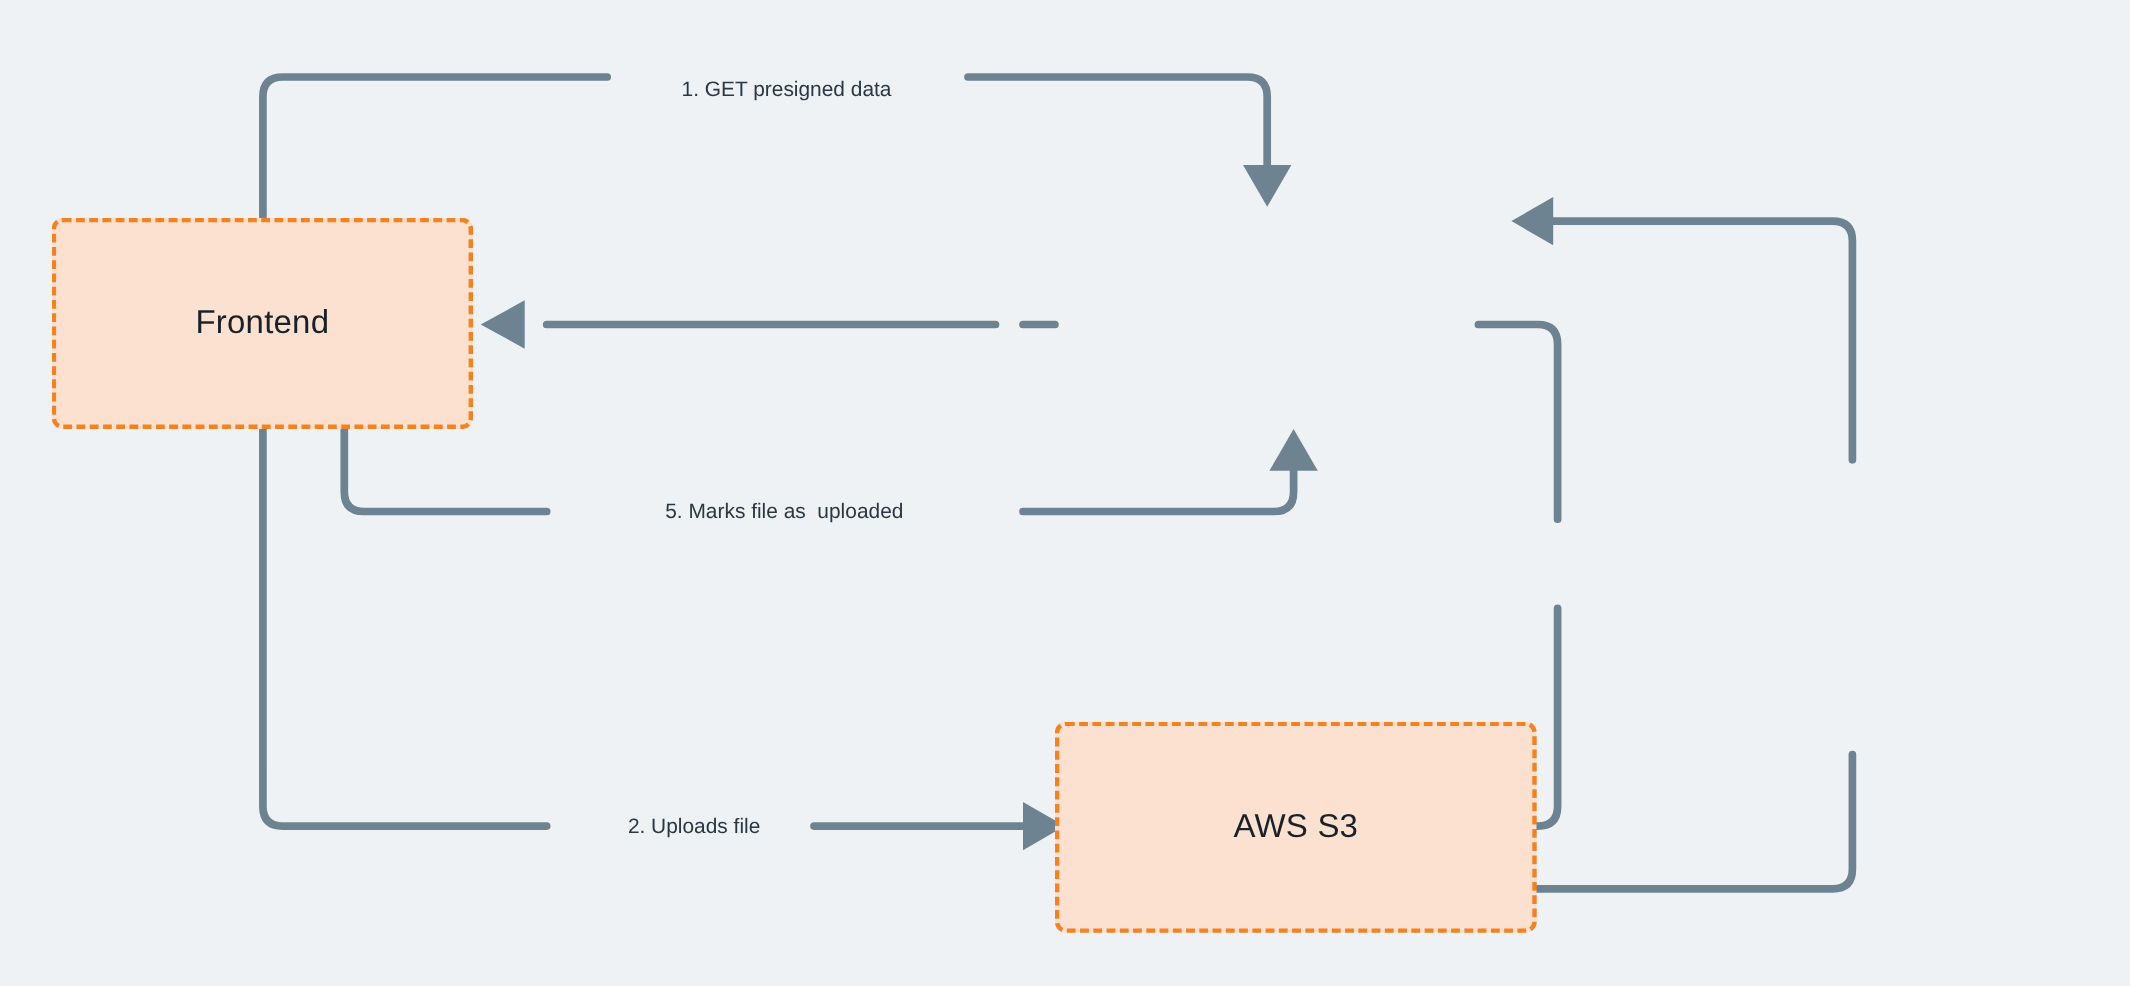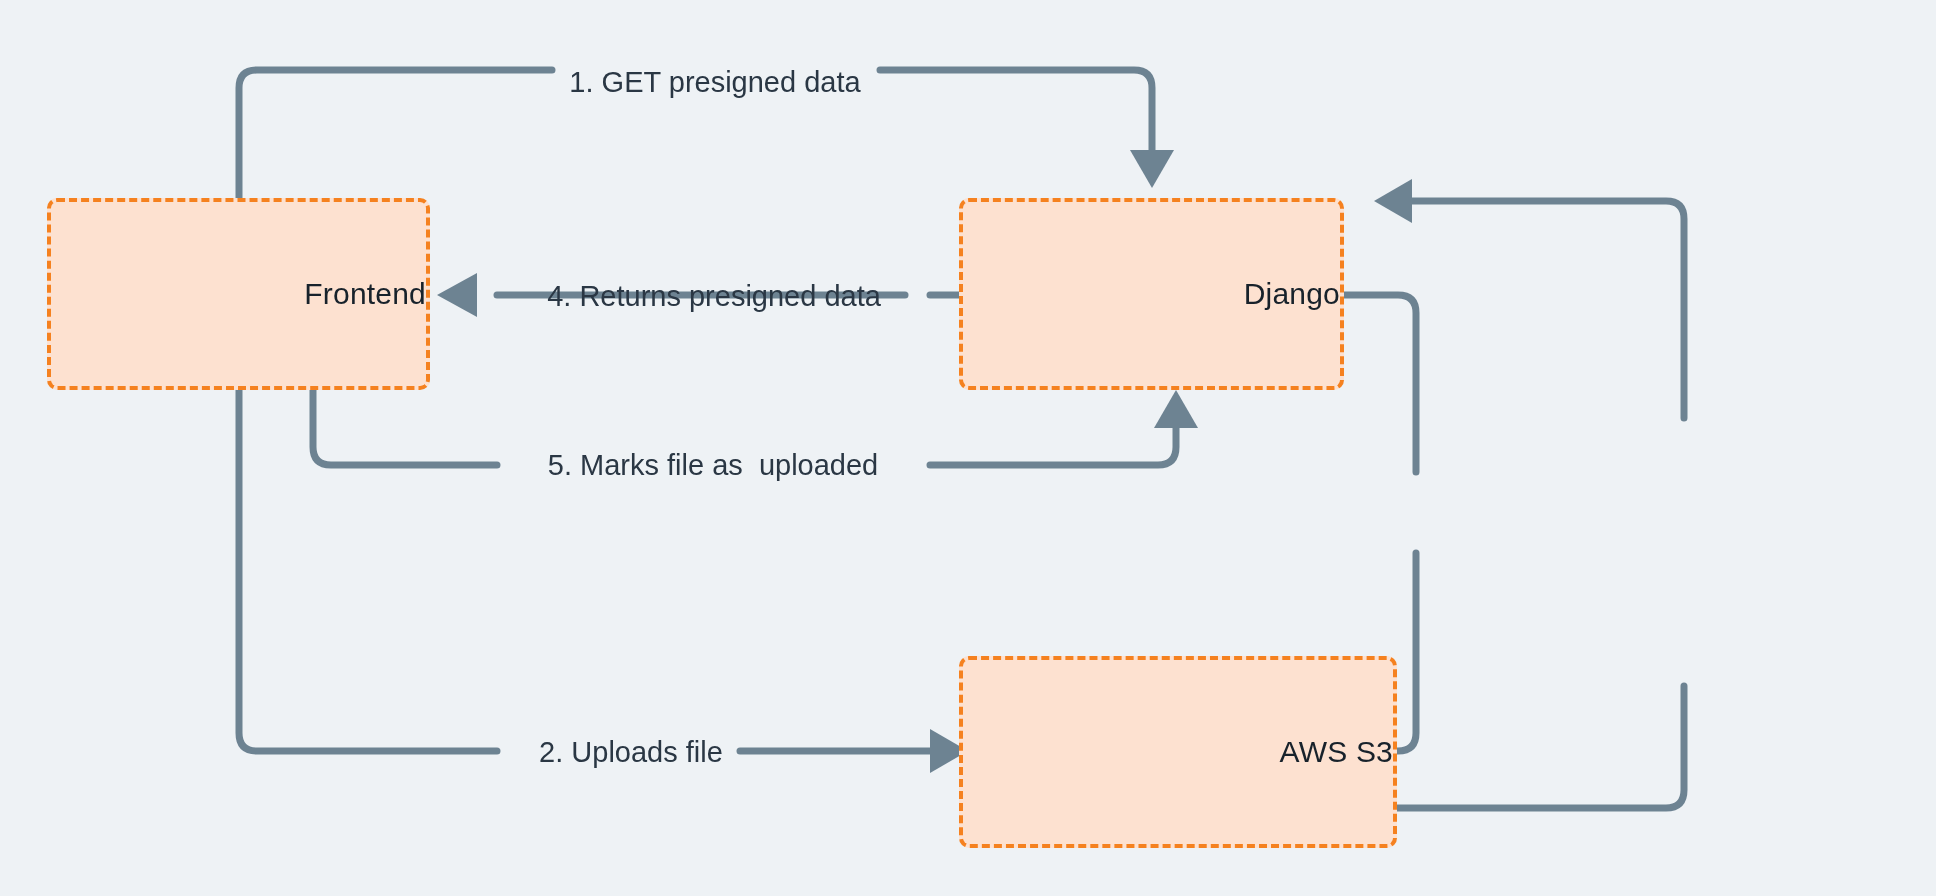--- a/index.html
+++ b/index.html
@@ -22,33 +22,33 @@
     height: 896px;
   }
   .node-box {
     position: absolute;
     box-sizing: border-box;
     background: #fde1d0;
     border: 4px dashed #f5811f;
     border-radius: 10px;
     display: flex;
     align-items: center;
-    justify-content: flex-end;
+    justify-content: center;
   }
   .node-label {
     font-family: "Liberation Sans", sans-serif;
     font-size: 30px;
     color: #18222b;
     letter-spacing: 0.2px;
     white-space: pre;
   }
   .edge-label {
     position: absolute;
     font-family: "Liberation Sans", sans-serif;
-    font-size: 29px;
+    font-size: 19px;
     color: #2a3744;
     white-space: pre;
     transform: translate(-50%, -50%);
     line-height: 1;
   }
   .edge-path {
     fill: none;
     stroke: #6d8392;
     stroke-width: 7;
     stroke-linecap: round;
@@ -99,31 +99,27 @@
       <path class="edge-path" d="M 239,390 L 239,733 Q 239,751 257,751 L 497,751"></path>
       <path class="edge-path" d="M 740,751 L 930,751"></path>
       <polygon class="edge-head" points="930,729 930,773 968,751"></polygon>
     </g>
   </svg>
 
   <div class="node-box" style="left:47px; top:198px; width:383px; height:192px;">
     <span class="node-label">Frontend</span>
   </div>
 
-  <div class="node-box" style="left:959px; top:198px; width:385px; height:192px;">
-    <span class="node-label">Django</span>
-  </div>
 
   <div class="node-box" style="left:959px; top:656px; width:438px; height:192px;">
     <span class="node-label">AWS S3</span>
   </div>
 
   <div class="edge-label" style="left:715px; top:82px;">1. GET presigned data</div>
 
 
 
-  <div class="edge-label" style="left:714px; top:296px;">4. Returns presigned data</div>
 
   <div class="edge-label" style="left:631px; top:752px;">2. Uploads file</div>
 
   <div class="edge-label" style="left:713px; top:465px;">5. Marks file as  uploaded</div>
 
 </div>
 
 </body></html>

